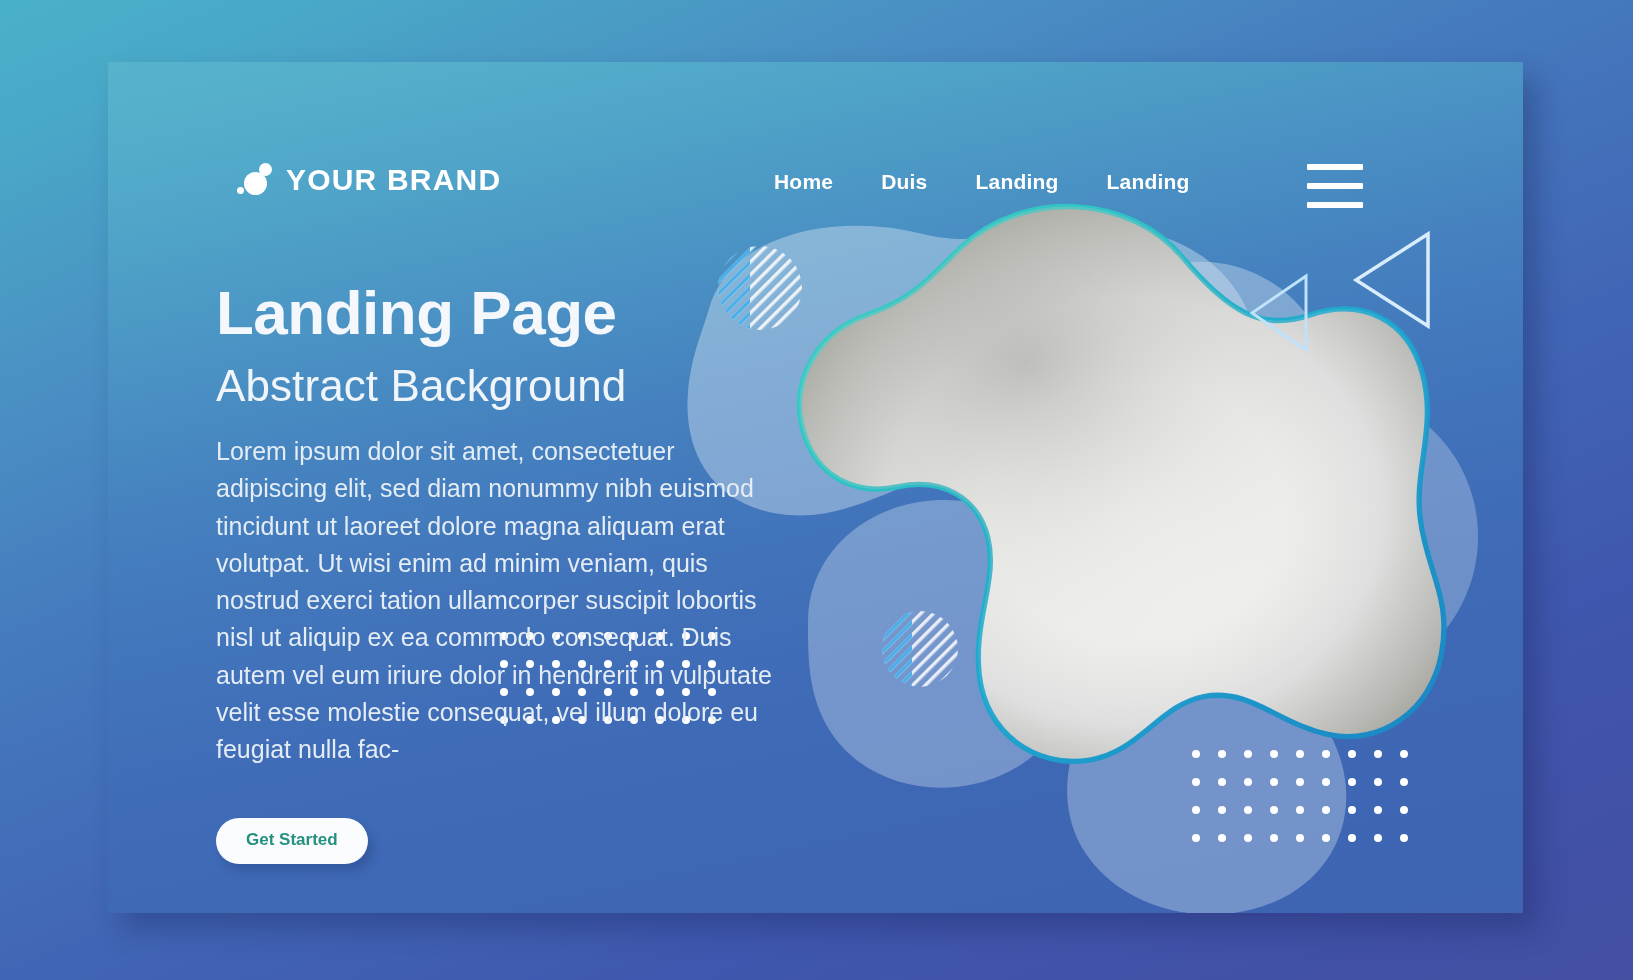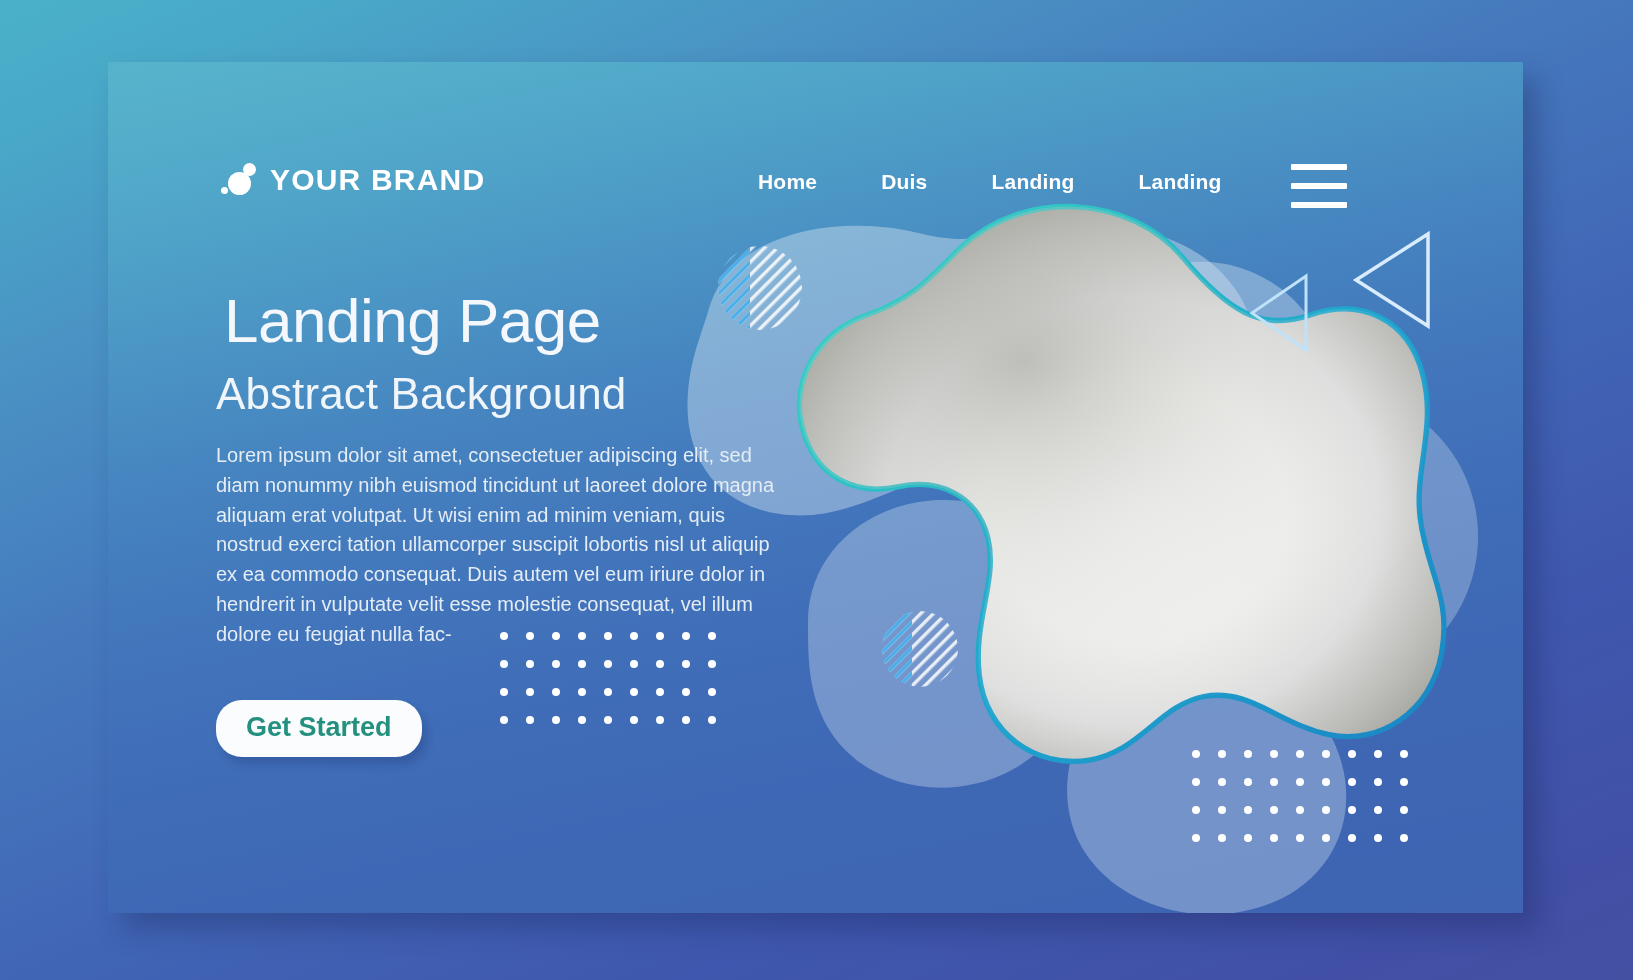--- a/index.html
+++ b/index.html
@@ -58,21 +58,21 @@
     left: 0;
     top: 0;
     width: 1415px;
     height: 851px;
     pointer-events: none;
   }
 
   
   #header {
     position: absolute;
-    left: 0;
+    left: 16px;
     top: 0;
     width: 1415px;
     height: 200px;
     z-index: 40;
   }
   #brand {
     position: absolute;
     left: 108px;
     top: 98px;
     display: flex;
@@ -119,21 +119,21 @@
     letter-spacing: 1.2px;
     white-space: nowrap;
   }
 
   #nav {
     position: absolute;
     left: 650px;
     top: 108px;
     display: flex;
     align-items: center;
-    gap: 64px;
+    gap: 48px;
   }
   .nav-link {
     color: #ffffff;
     font-size: 21px;
     font-weight: bold;
     letter-spacing: 0.2px;
     text-decoration: none;
     white-space: nowrap;
     cursor: pointer;
   }
@@ -158,49 +158,49 @@
 
   
   #copy {
     position: absolute;
     left: 108px;
     top: 218px;
     width: 570px;
     z-index: 40;
   }
   #headline {
-    margin: 8px;
+    margin: 0;
     color: #f4f7fb;
     font-size: 62px;
     line-height: 1.05;
-    font-weight: normal;
+    font-weight: bold;
     letter-spacing: -0.5px;
   }
   #subheadline {
     margin: 16px 0 0 0;
     color: #f0f5fa;
     font-size: 44px;
     font-weight: normal;
     letter-spacing: 0.1px;
   }
   #body-copy {
     margin: 22px 0 0 0;
     color: #e4ecf4;
-    font-size: 20px;
+    font-size: 25px;
     line-height: 1.49;
     width: 564px;
   }
   #cta-wrap {
     margin-top: 50px;
   }
   #cta {
     display: inline-block;
     background: #fbfcfd;
     color: #249180;
-    font-size: 27px;
+    font-size: 17px;
     font-weight: bold;
     border: none;
     border-radius: 26px;
     padding: 12px 30px 14px 30px;
     box-shadow: 5px 7px 9px rgba(20, 40, 90, 0.22);
     cursor: pointer;
     font-family: "Liberation Sans", sans-serif;
   }
 
   

